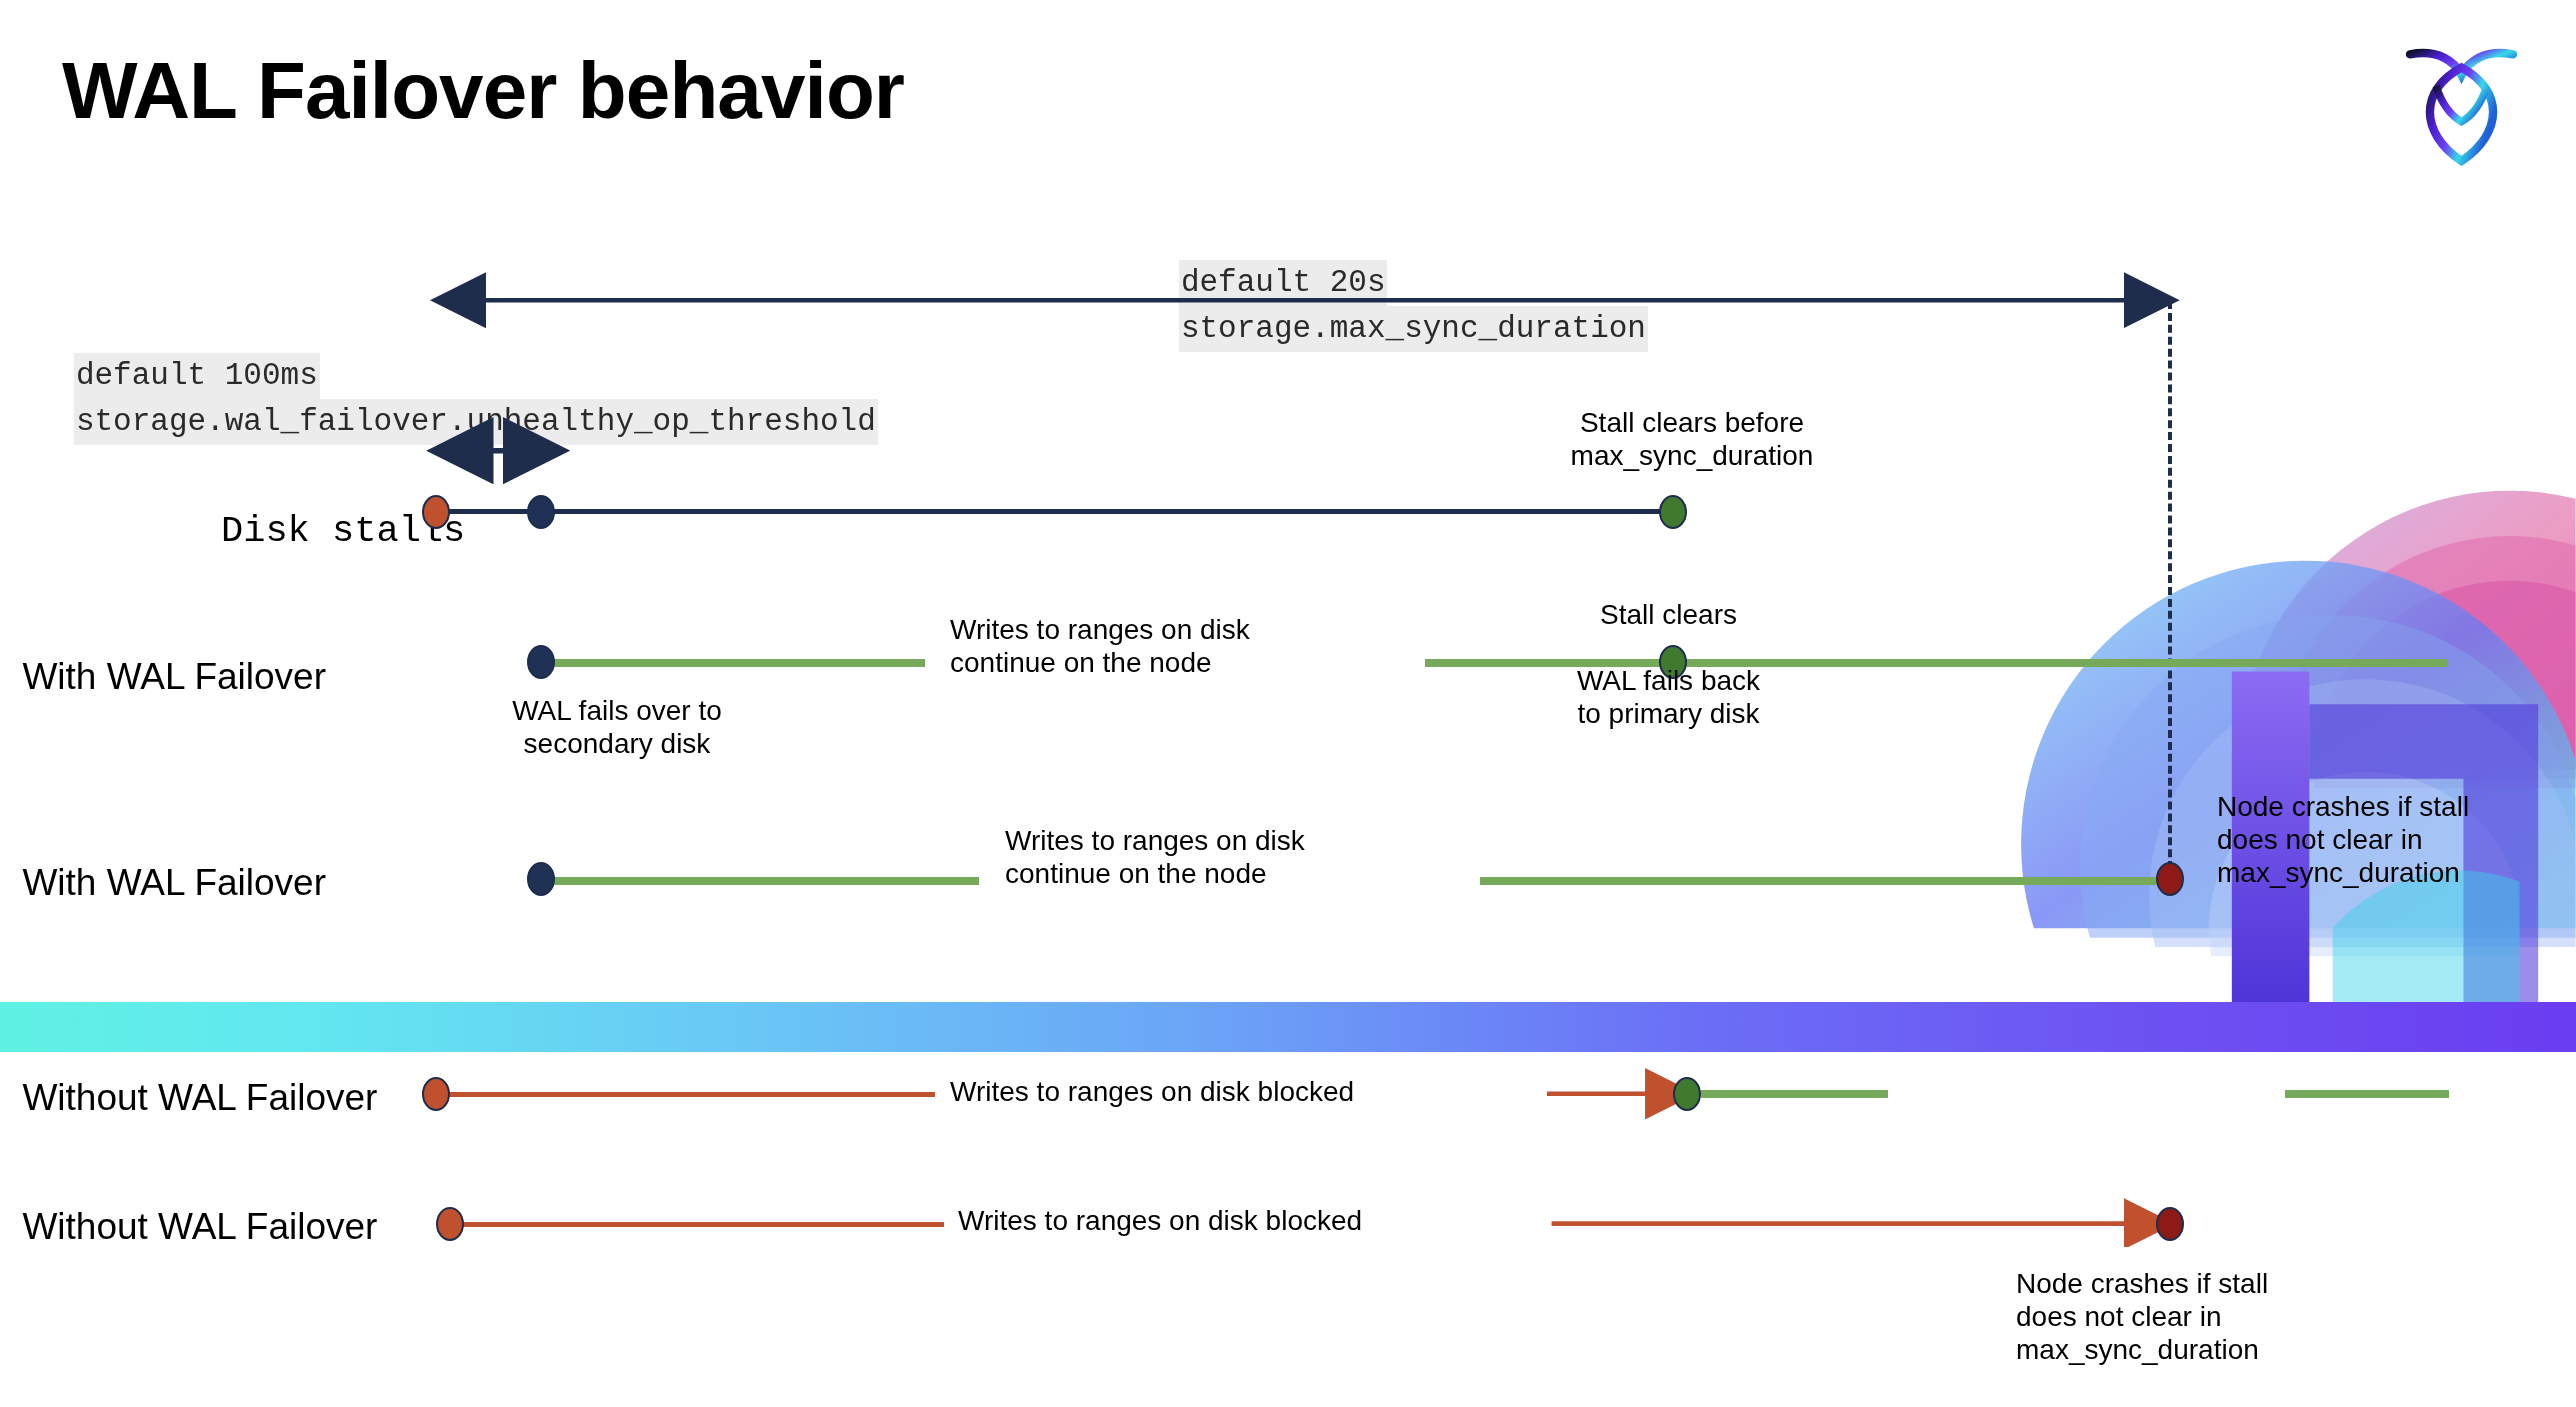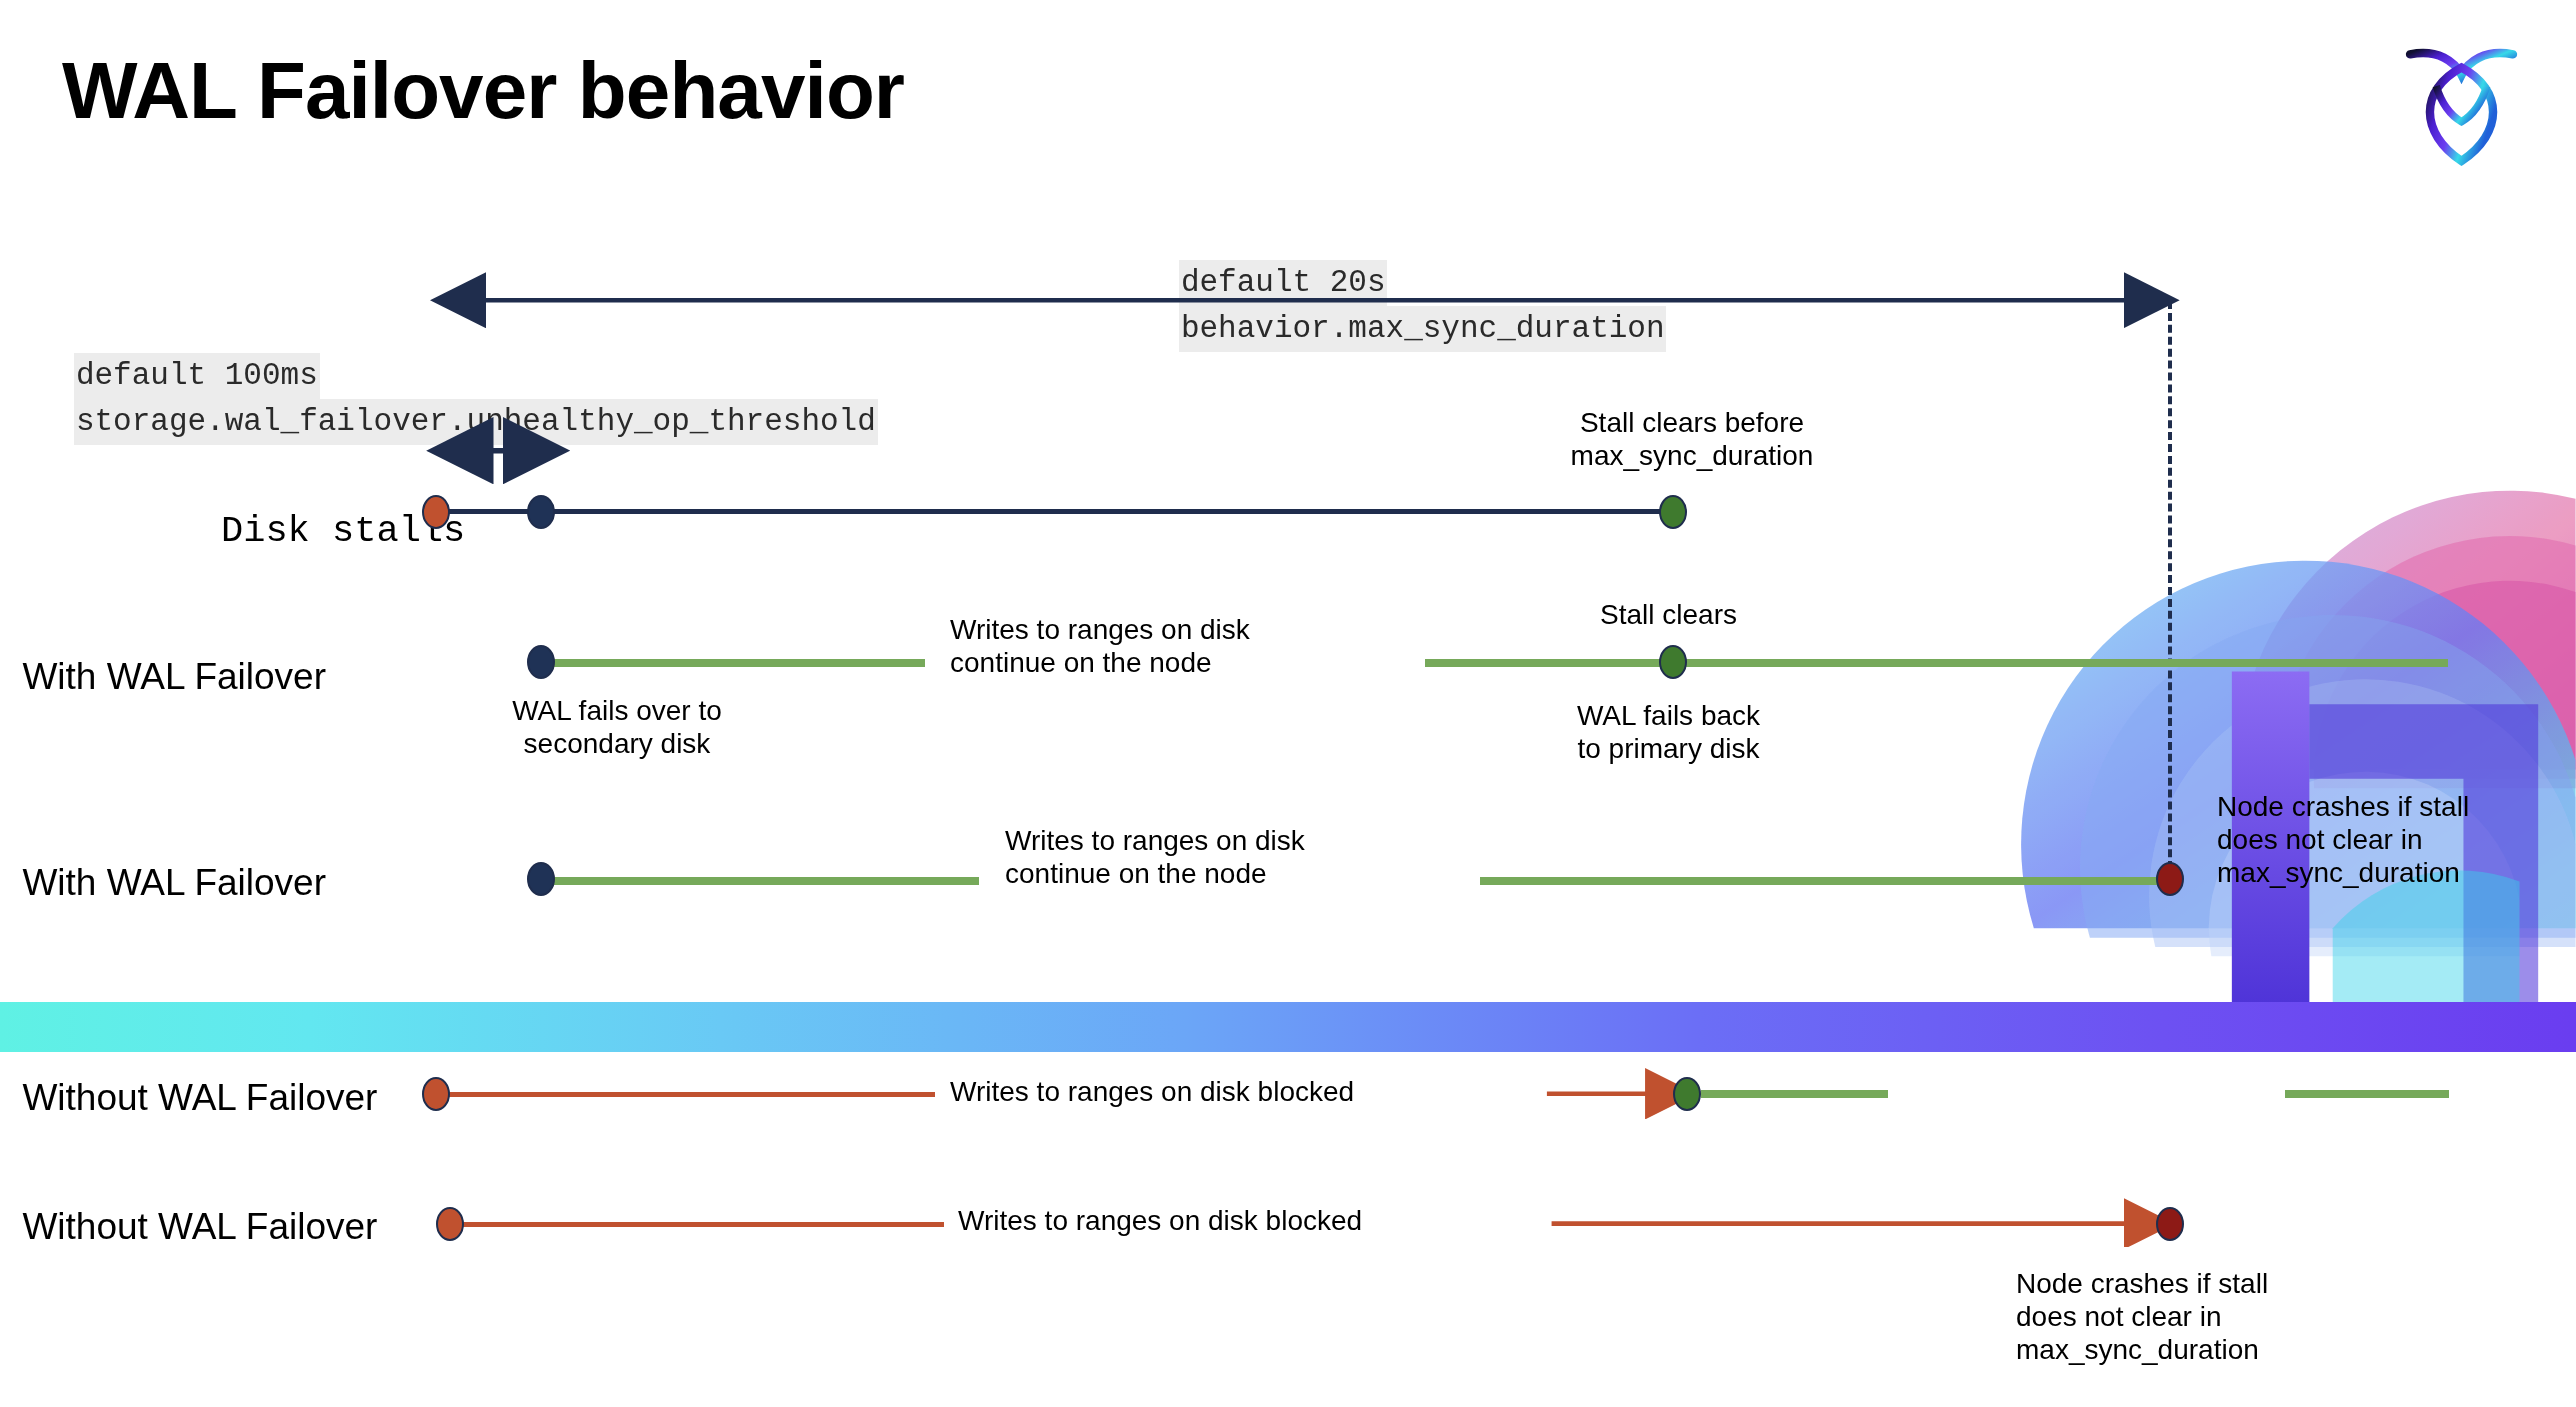--- a/index.html
+++ b/index.html
@@ -180,21 +180,21 @@
         <path d="M160 490 A250 250 0 0 1 680 340 L680 490 Z" fill="#7da4f2" opacity="0.55"></path>
         <path d="M230 500 A190 190 0 0 1 680 390 L680 500 Z" fill="#9cb9f5" opacity="0.45"></path>
         <path d="M290 510 A140 140 0 0 1 620 450 L620 510 Z" fill="#b9cff8" opacity="0.4"></path>
       </g>
       <path d="M312 205 L312 560 L395 560 L395 205 Z" fill="url(#g3)"></path>
       <path d="M395 240 L640 240 L640 560 L560 560 L560 320 L395 320 Z" fill="#4a2fd8" opacity="0.55"></path>
       <path d="M420 480 A180 180 0 0 1 620 430 L620 560 L420 560 Z" fill="#35d2e8" opacity="0.45"></path>
     </svg>
   </div>
 
-  <div class="code" style="left:1142px; top:260px;"><span>default 20s</span><br><span>behavior.max_sync_duration</span></div>
+  <div class="code" style="left:1142px; top:260px;"><span>default 20s</span><br><span>storage.max_sync_duration</span></div>
 
   <div class="code" style="left:37px; top:353px;"><span>default 100ms</span><br><span>storage.wal_failover.unhealthy_op_threshold</span></div>
 
   <svg class="arrowlayer" viewBox="0 0 2756 1506" width="2576" height="1408">
     <defs>
       <marker id="mNavyR" markerWidth="12" markerHeight="12" refX="10" refY="6" orient="auto">
         <path d="M0,0 L12,6 L0,12 Z" fill="#1f2d4d"></path>
       </marker>
       <marker id="mNavyL" markerWidth="12" markerHeight="12" refX="2" refY="6" orient="auto">
         <path d="M12,0 L0,6 L12,12 Z" fill="#1f2d4d"></path>
@@ -226,21 +226,21 @@
   <div class="rowlabel" style="left:22.4px; top:656px;">With WAL Failover</div>
   <div class="hline green thick" style="left:542px; top:659px; width:383px;"></div>
   <div class="hline green thick" style="left:1425px; top:659px; width:1023px;"></div>
   <div class="dot navy-fill" style="left:527px; top:645px;"></div>
   <div class="dot green-fill" style="left:1659px; top:645px;"></div>
   <div class="txt center" style="left:477px; top:694px; width:280px;">WAL fails over to
 secondary disk</div>
   <div class="txt" style="left:950px; top:613px; width:439px;">Writes to ranges on disk
 continue on the node</div>
   <div class="txt center" style="left:1533px; top:598px; width:271px;">Stall clears</div>
-  <div class="txt center" style="left:1505px; top:699px; width:327px;">WAL fails  back
+  <div class="txt center" style="left:1505px; top:664px; width:327px;">WAL fails  back
 to primary disk</div>
 
   <div class="rowlabel" style="left:22.4px; top:862px;">With WAL Failover</div>
   <div class="hline green thick" style="left:542px; top:877px; width:437px;"></div>
   <div class="hline green thick" style="left:1480px; top:877px; width:694px;"></div>
   <div class="dot navy-fill" style="left:527px; top:862px;"></div>
   <div class="dot darkred-fill" style="left:2156px; top:862px;"></div>
   <div class="txt" style="left:1005px; top:824px; width:439px;">Writes to ranges on disk
 continue on the node</div>
   <div class="txt" style="left:2217px; top:790px; width:355px;">Node crashes if stall

